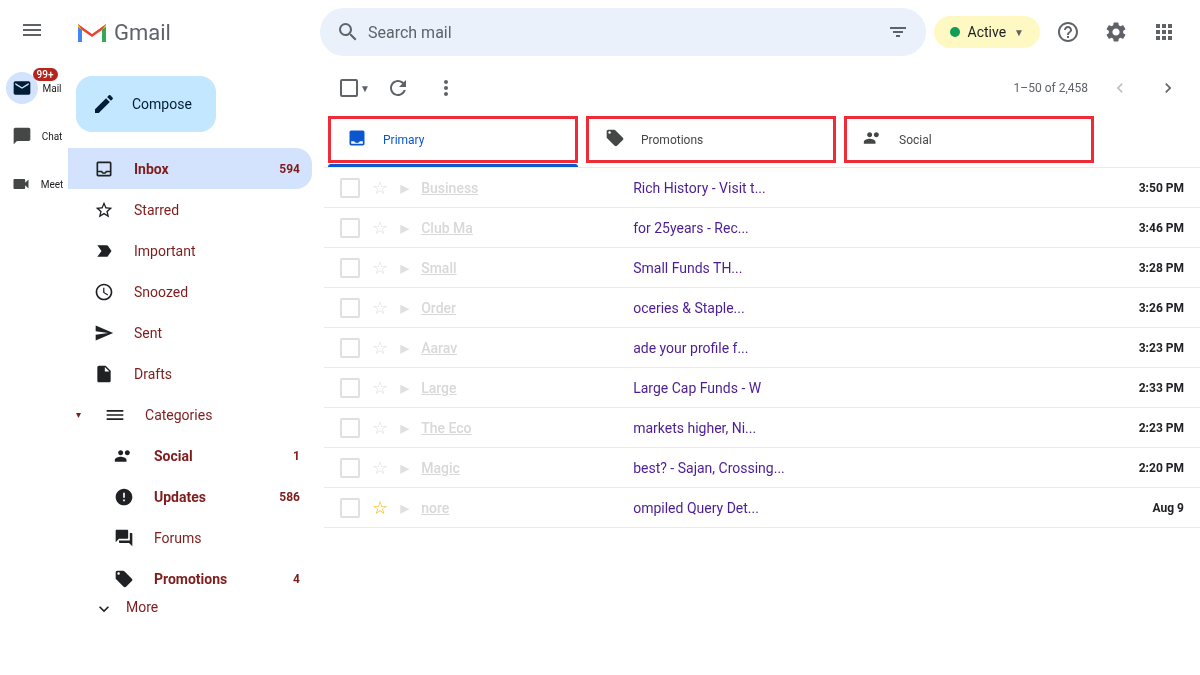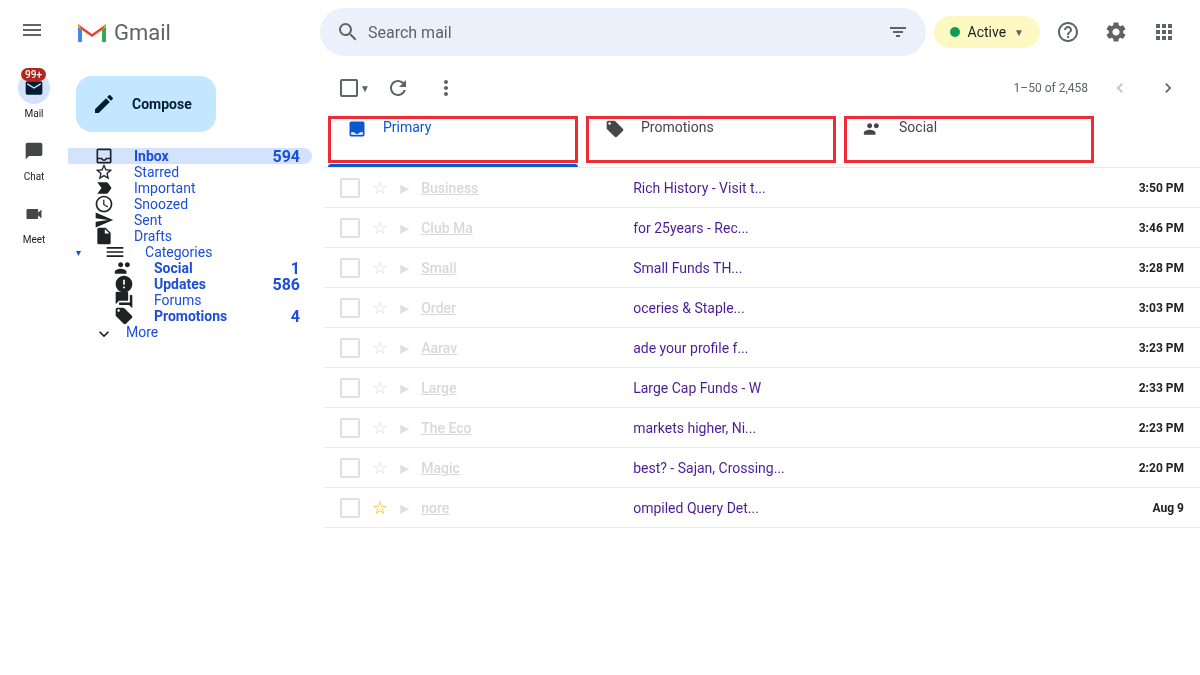--- a/index.html
+++ b/index.html
@@ -123,21 +123,21 @@
     .mini-nav {
       width: 68px;
       display: flex;
       flex-direction: column;
       align-items: center;
       padding-top: 8px;
       gap: 16px;
     }
     .mini-nav-item {
       display: flex;
-      flex-direction: column;
+      flex-direction: row;
       align-items: center;
       gap: 4px;
       cursor: pointer;
       position: relative;
     }
     .mini-nav-icon {
       width: 32px;
       height: 32px;
       display: flex;
       align-items: center;
@@ -170,47 +170,47 @@
     .compose-btn {
       background: #c2e7ff;
       border-radius: 16px;
       height: 56px;
       padding: 0 24px 0 16px;
       margin: 4px 0 16px 8px;
       display: inline-flex;
       align-items: center;
       gap: 16px;
       font-size: 14px;
-      font-weight: 700;
+      font-weight: 400;
       color: #001d35;
       cursor: pointer;
       box-shadow: none;
     }
     .sidebar-item {
-      height: 16px;
+      height: 41px;
       padding: 0 12px 0 26px;
       margin-right: 12px;
       display: flex;
       align-items: center;
       gap: 20px;
       font-size: 14px;
       border-radius: 0 16px 16px 0;
       cursor: pointer;
-      color: #1d4ed8;
+      color: #7f1d1d;
     }
     .sidebar-item.active {
       background: #d3e3fd;
       font-weight: 700;
     }
     .sidebar-item.bold {
       font-weight: 700;
     }
     .sidebar-item .count {
       margin-left: auto;
-      font-size: 16px;
+      font-size: 12px;
     }
     .sidebar-item.sub {
       padding-left: 46px;
     }
     .sidebar-icon {
       width: 20px;
       height: 20px;
       display: flex;
       align-items: center;
       justify-content: center;
@@ -273,24 +273,24 @@
       cursor: pointer;
     }
     .tabs {
       display: flex;
       height: 56px;
       border-bottom: 1px solid #e8eaed;
     }
     .tab {
       width: 250px;
       display: flex;
-      align-items: flex-start;
+      align-items: center;
       gap: 16px;
       padding: 0 16px;
-      font-size: 14px;
+      font-size: 12px;
       color: #444746;
       cursor: pointer;
       position: relative;
       border: 3px solid #ee2b36;
       margin: 4px;
     }
     .tab.active {
       color: #0b57d0;
     }
     .tab.active::after {
@@ -638,21 +638,21 @@
     <span class="row-sender">Small</span>
     <span class="row-subject">Small Funds TH...</span>
     <span class="row-time" style="filter:none">3:28 PM</span>
   </div>
         <div class="email-row">
     <div class="row-checkbox"></div>
     <span class="star-icon">☆</span>
     <span class="star-icon">▸</span>
     <span class="row-sender">Order</span>
     <span class="row-subject">oceries &amp; Staple...</span>
-    <span class="row-time" style="filter:none">3:03 PM</span>
+    <span class="row-time" style="filter:none">3:26 PM</span>
   </div>
         <div class="email-row">
     <div class="row-checkbox"></div>
     <span class="star-icon">☆</span>
     <span class="star-icon">▸</span>
     <span class="row-sender">Aarav</span>
     <span class="row-subject">ade your profile f...</span>
     <span class="row-time" style="filter:none">3:23 PM</span>
   </div>
         <div class="email-row">

